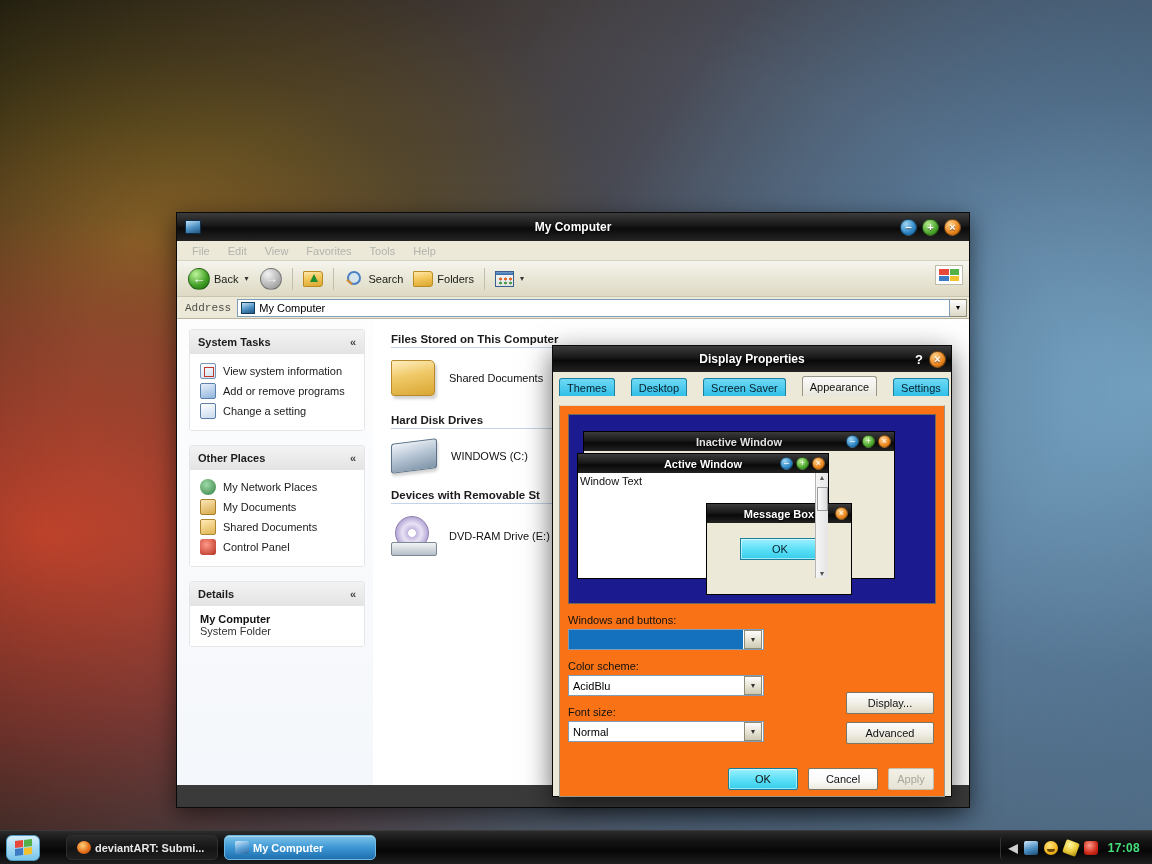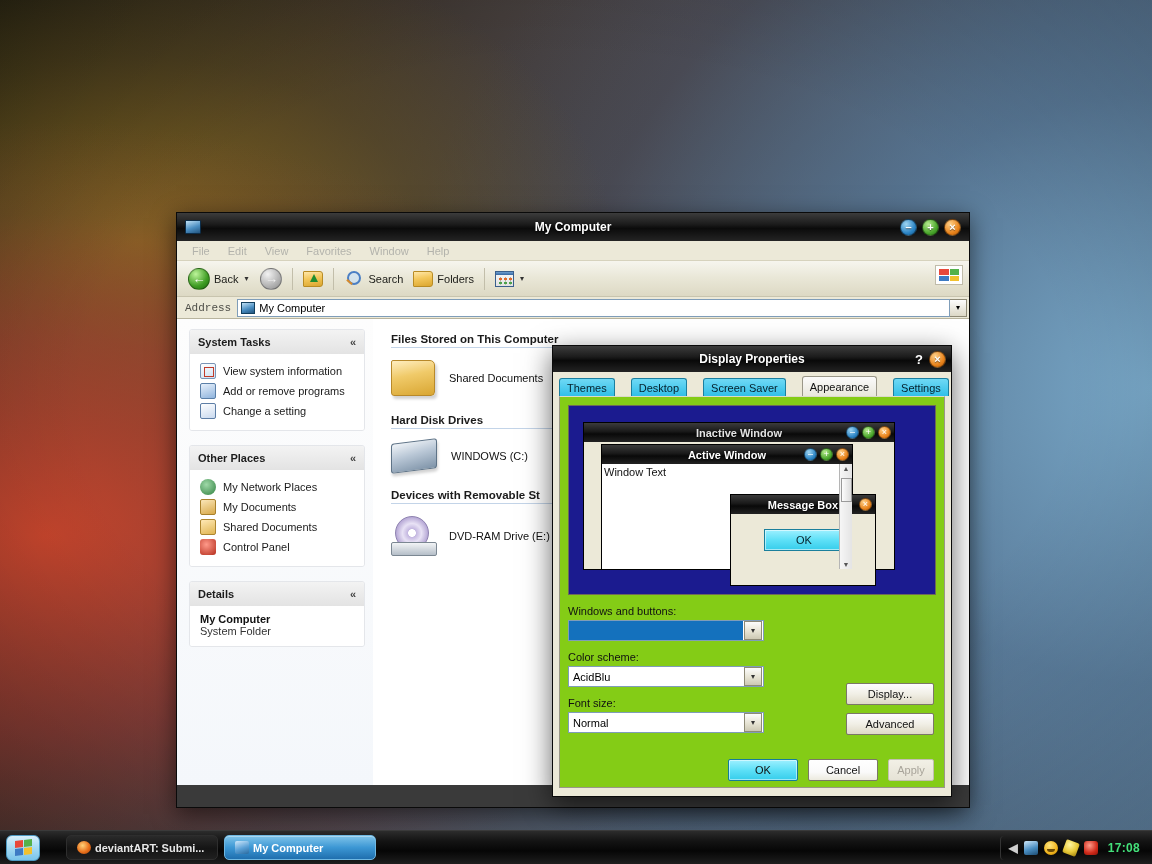--- a/index.html
+++ b/index.html
@@ -251,22 +251,22 @@
     background: linear-gradient(180deg, #6fd9f5 0%, #31bfe8 100%);
     border: 1px solid #1b7fa0; border-bottom: none;
     border-radius: 3px 3px 0 0; color: #05202b;
   }
   .tab.active {
     background: linear-gradient(180deg, #fbfbfb 0%, #e9e7db 100%);
     border-color: #9a9788; color: #111;
     height: 20px; font-weight: normal;
   }
   .dlg-page {
-    margin: 0 6px; height: 392px;
-    background: #84cc16;
+    margin: 9px 6px; height: 392px;
+    background: #f97316;
     border: 1px solid #9a9788; border-top-color:#dcdac9;
     padding: 8px;
     position: relative;
   }
 
   
   .preview {
     height: 190px; background: #1b1b8f;
     border: 1px solid #6e6a58;
     position: relative; padding: 8px;
@@ -291,21 +291,21 @@
   .pwbtn {
     width: 13px; height: 13px; border-radius: 50%;
     font-size: 9px; color: #fff; display: flex; align-items: center; justify-content: center;
     border: 1px solid rgba(0,0,0,.4); line-height:1;
   }
   .pwbtn.min { background: radial-gradient(circle at 35% 28%, #9fd5f2, #2a83c4 65%, #15527e); }
   .pwbtn.max { background: radial-gradient(circle at 35% 28%, #b7eb8f, #49a52b 65%, #256d14); }
   .pwbtn.cls { background: radial-gradient(circle at 35% 28%, #ffd18a, #e8821a 65%, #a1530a); }
 
   #pw-inactive { left: 14px; top: 16px; width: 312px; height: 148px; }
-  #pw-active   { left: 32px; top: 38px; width: 252px; height: 126px; background:#fff; }
+  #pw-active   { left: 8px; top: 38px; width: 252px; height: 126px; background:#fff; }
   .pw-client { position: relative; height: calc(100% - 19px); background: #fff; display: flex; }
   .pw-wintext { font-size: 11px; color: #111; padding: 2px 0 0 2px; }
   .pw-scroll {
     position: absolute; right: 0; top: 0; bottom: 0; width: 13px;
     background: linear-gradient(90deg,#f6f6f6,#e4e4e4);
     border-left: 1px solid #b5b5b5;
     display: flex; flex-direction: column; justify-content: space-between; align-items: center;
   }
   .sc-arrow { font-size: 7px; color: #555; padding: 1px 0; }
   .sc-thumb {
@@ -429,21 +429,21 @@
       <div class="wbtn max">+</div>
       <div class="wbtn cls">×</div>
     </div>
   </div>
 
   <div class="menubar">
     <div class="menuitem">File</div>
     <div class="menuitem">Edit</div>
     <div class="menuitem">View</div>
     <div class="menuitem">Favorites</div>
-    <div class="menuitem">Window</div>
+    <div class="menuitem">Tools</div>
     <div class="menuitem">Help</div>
   </div>
 
   <div class="toolbar">
     <div class="tbtn">
       <div class="circ-ico green">←</div>
       <span class="lbl">Back</span>
       <span class="caret">▾</span>
     </div>
     <div class="tbtn">

